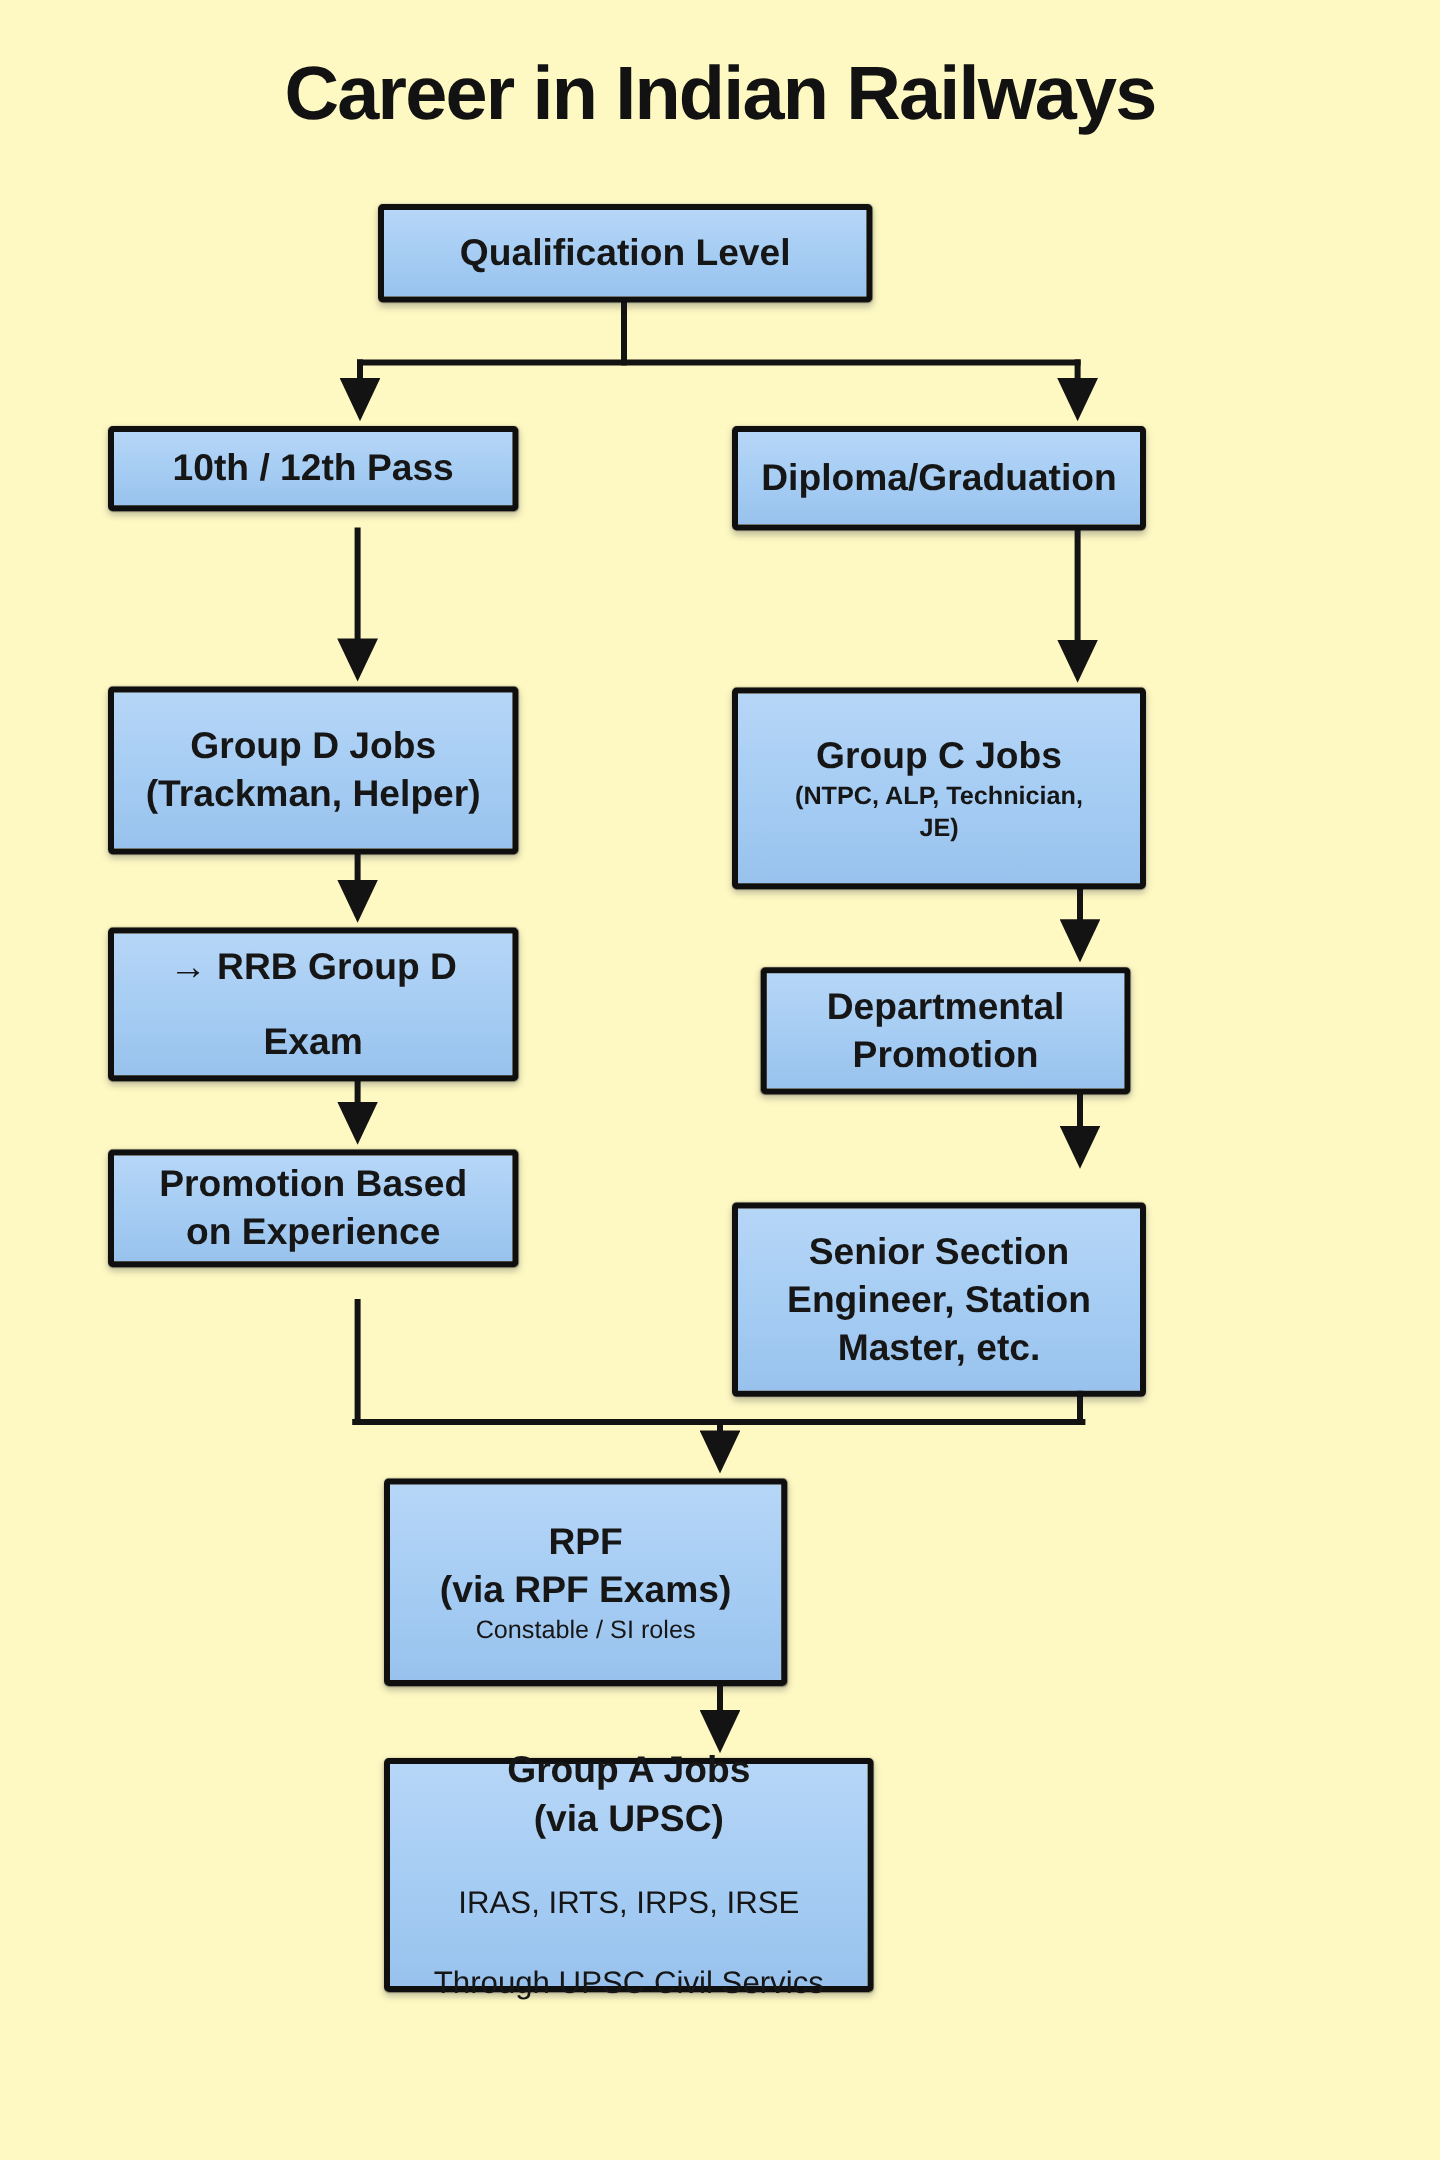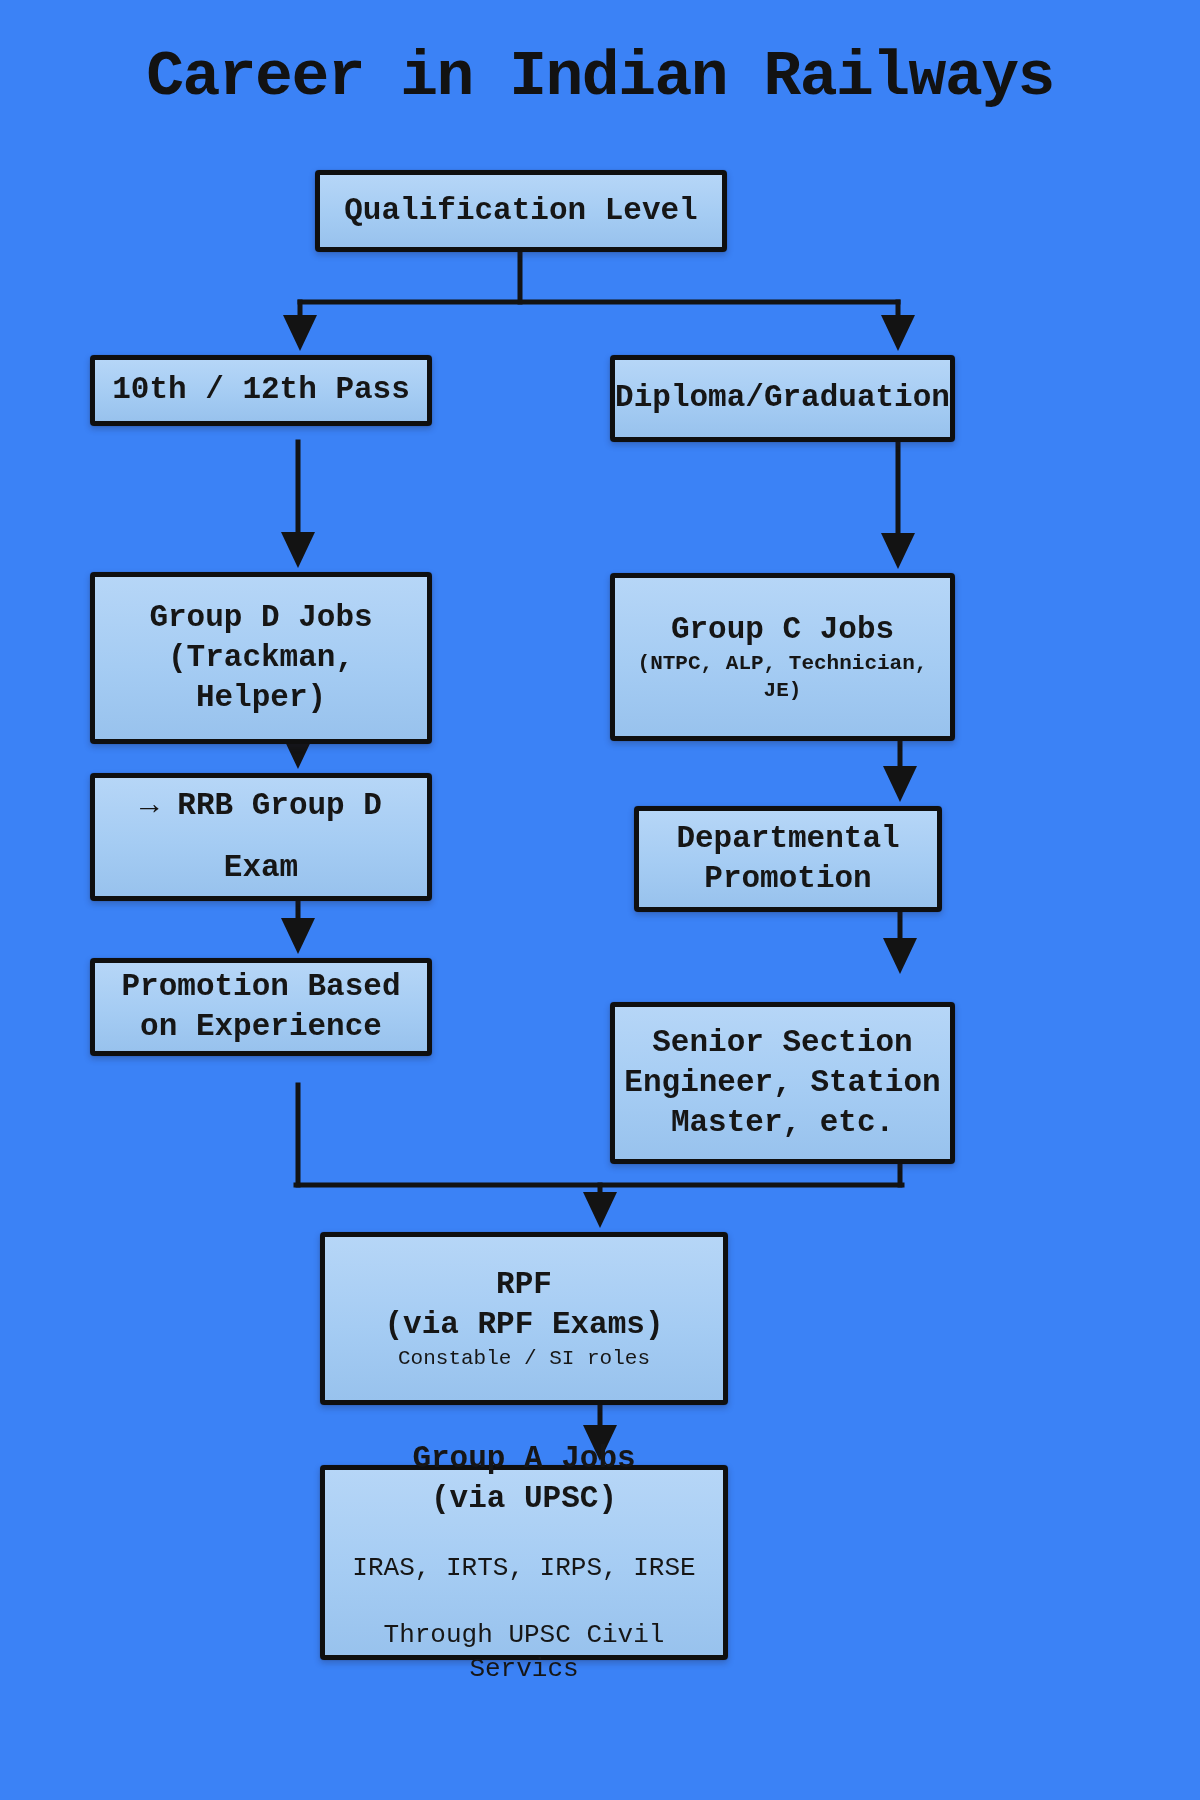--- a/index.html
+++ b/index.html
@@ -1,21 +1,21 @@
 <!DOCTYPE html>
 <html><head>
 <meta charset="utf-8">
 <style>
   html,body{margin:0;padding:0;background:#e9e9ec;}
   .canvas{
     position:relative;
     width:1200px;height:1800px;
     margin:0 auto;
-    background:#3b82f6;
-    font-family:Liberation Mono, monospace;
+    background:#fef9c3;
+    font-family:Liberation Sans, sans-serif;
     overflow:hidden;
   }
   .title{
     position:absolute;
     left:0;top:42px;width:1200px;
     text-align:center;
     font-size:63px;
     font-weight:700;
     letter-spacing:-1.5px;
     color:#121212;
@@ -37,27 +37,27 @@
   .ln{line-height:1.3;}
   .b{font-weight:700;}
   .r{font-weight:400;}
   .s1{font-size:31px;}
   .s2{font-size:21px;}
   .s3{font-size:26px;margin-top:33px;}
   
   #n-qual   {left:315px;top:170px;width:412px;height:82px;}
   #n-tenth  {left:90px; top:355px;width:342px;height:71px;}
   #n-diploma{left:610px;top:355px;width:345px;height:87px;}
-  #n-groupd {left:90px; top:572px;width:342px;height:172px;}
+  #n-groupd {left:90px; top:572px;width:342px;height:140px;}
   #n-groupc {left:610px;top:573px;width:345px;height:168px;}
   #n-rrb    {left:90px; top:773px;width:342px;height:128px;gap:21px;}
   #n-dept   {left:610px;top:806px;width:308px;height:106px;margin-left:24px;}
   #n-promo  {left:90px; top:958px;width:342px;height:98px;}
   #n-senior {left:610px;top:978px;width:345px;height:162px;margin-top:24px;}
-  #n-rpf    {left:320px;top:1232px;width:408px;height:173px;text-align:right;}
+  #n-rpf    {left:320px;top:1232px;width:336px;height:173px;text-align:right;}
   #n-groupa {left:320px;top:1465px;width:408px;height:195px;}
 </style>
 </head>
 <body>
 
 <div class="canvas">
 
   <div class="title">Career in Indian Railways</div>
 
   <svg class="connectors" width="1200" height="1800" viewBox="0 0 1200 1800">

